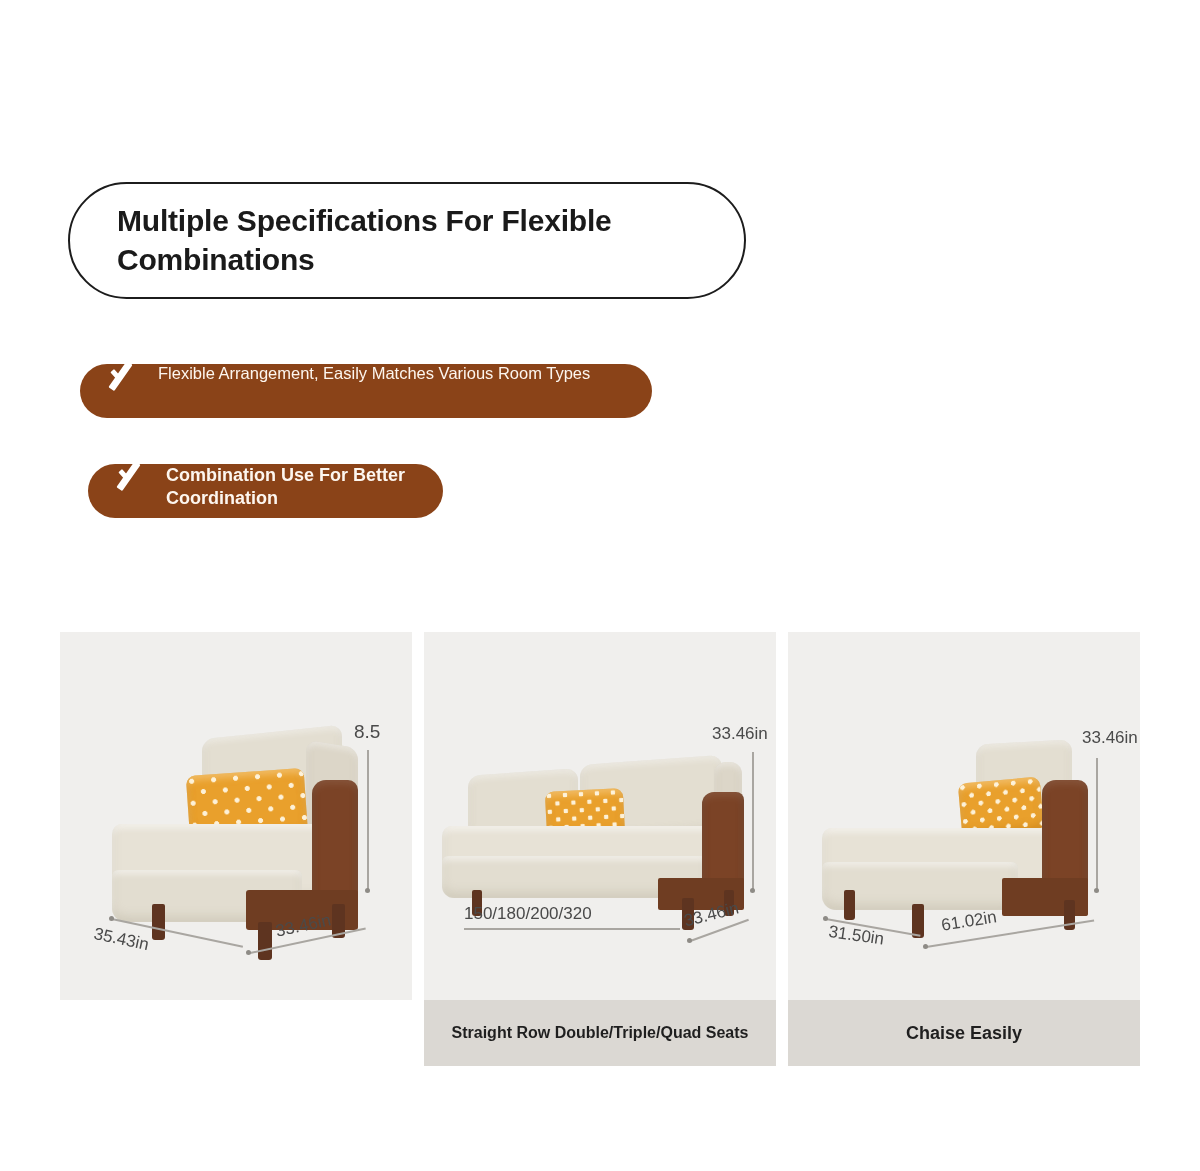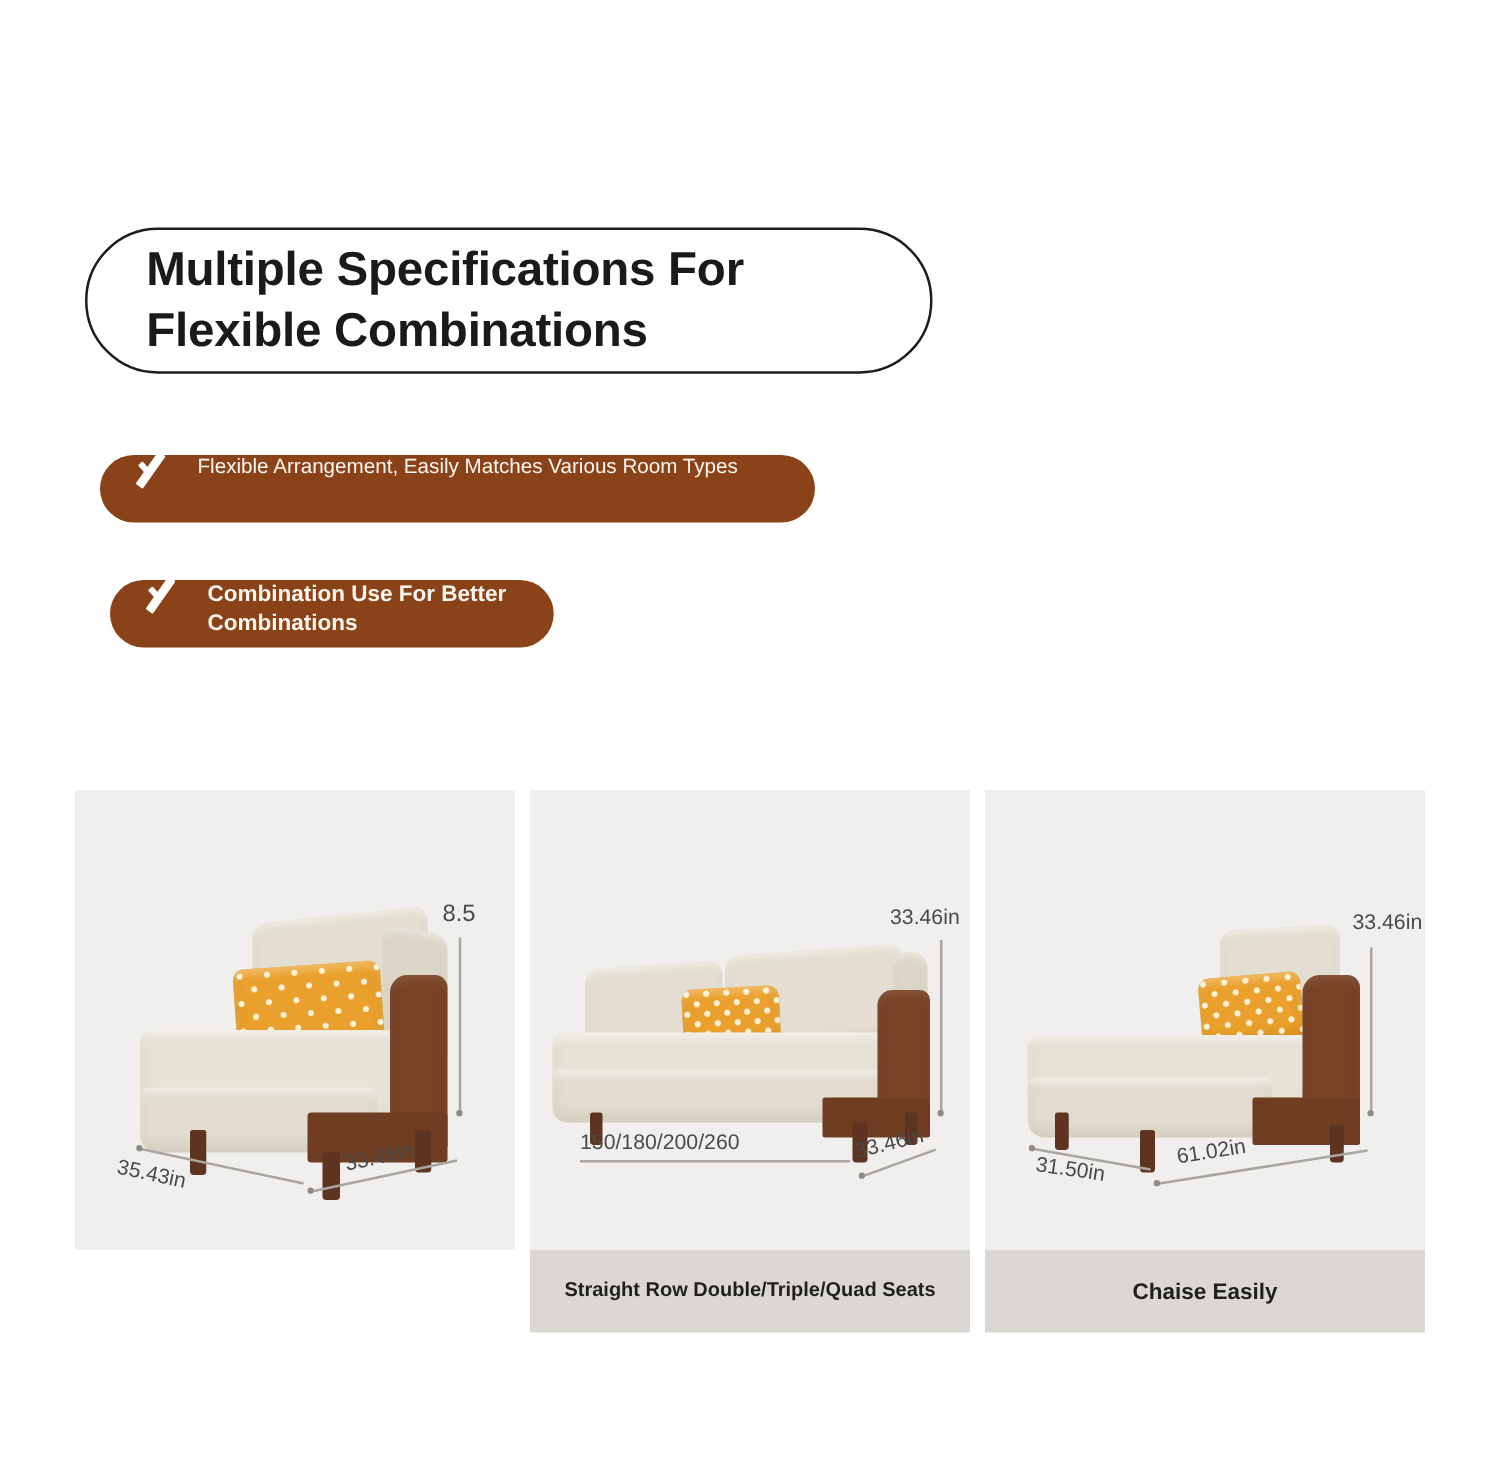--- a/index.html
+++ b/index.html
@@ -14,21 +14,21 @@
   
   .title-pill {
     position: absolute; left: 68px; top: 182px;
     width: 678px; height: 117px;
     border: 2px solid #1c1c1c;
     border-radius: 60px;
     display: flex; align-items: center;
   }
   .title-text {
     padding-left: 47px; padding-right: 40px;
-    font-size: 38px; font-weight: 700; line-height: 1.28;
+    font-size: 30px; font-weight: 700; line-height: 1.28;
     color: #1a1a1a; letter-spacing: -0.2px;
   }
 
   
   .badge {
     position: absolute;
     background: #8a4318;
     border-radius: 40px;
     display: flex; align-items: flex-start;
     color: #fdf6ef;
@@ -122,21 +122,21 @@
     <div class="title-text">Multiple Specifications For Flexible Combinations</div>
   </div>
 
   <div class="badge badge-1">
     <span class="check"></span>
     <span class="badge-label">Flexible Arrangement, Easily Matches Various Room Types</span>
   </div>
 
   <div class="badge badge-2">
     <span class="check"></span>
-    <span class="badge-label">Combination Use For Better Combinations</span>
+    <span class="badge-label">Combination Use For Better Coordination</span>
   </div>
 
   <div class="cards">
 
     <div class="card card-1">
       <div class="card-media">
 
         <div class="sofa">
 
           <div class="back-cushion" style="left:142px; top:100px; width:140px; height:112px; transform:skewY(-6deg);"></div>
@@ -187,21 +187,21 @@
           <div class="wood-base" style="left:234px; top:246px; width:86px; height:32px; border-radius:2px;"></div>
           <div class="leg" style="left:48px; top:258px; width:10px; height:26px;"></div>
           <div class="leg" style="left:258px; top:266px; width:12px; height:32px;"></div>
           <div class="leg" style="left:300px; top:258px; width:10px; height:26px;"></div>
         </div>
 
         <span class="dim-label" style="left:288px; top:92px;">33.46in</span>
         <div class="dim-line v" style="left:328px; top:120px; height:140px;"></div>
         <span class="dim-dot" style="left:326px; top:256px;"></span>
 
-        <span class="dim-label" style="left:40px; top:272px;">150/180/200/260</span>
+        <span class="dim-label" style="left:40px; top:272px;">150/180/200/320</span>
         <div class="dim-line h" style="left:40px; top:296px; width:216px;"></div>
 
         <span class="dim-label" style="left:258px; top:280px; transform:rotate(-14deg); transform-origin:left top;">33.46in</span>
         <div class="dim-line h" style="left:266px; top:308px; width:62px; transform:rotate(-20deg); transform-origin:left top;"></div>
         <span class="dim-dot" style="left:263px; top:306px;"></span>
       </div>
       <div class="card-caption">
         <span class="caption-text">Straight Row Double/Triple/Quad Seats</span>
       </div>
     </div>

